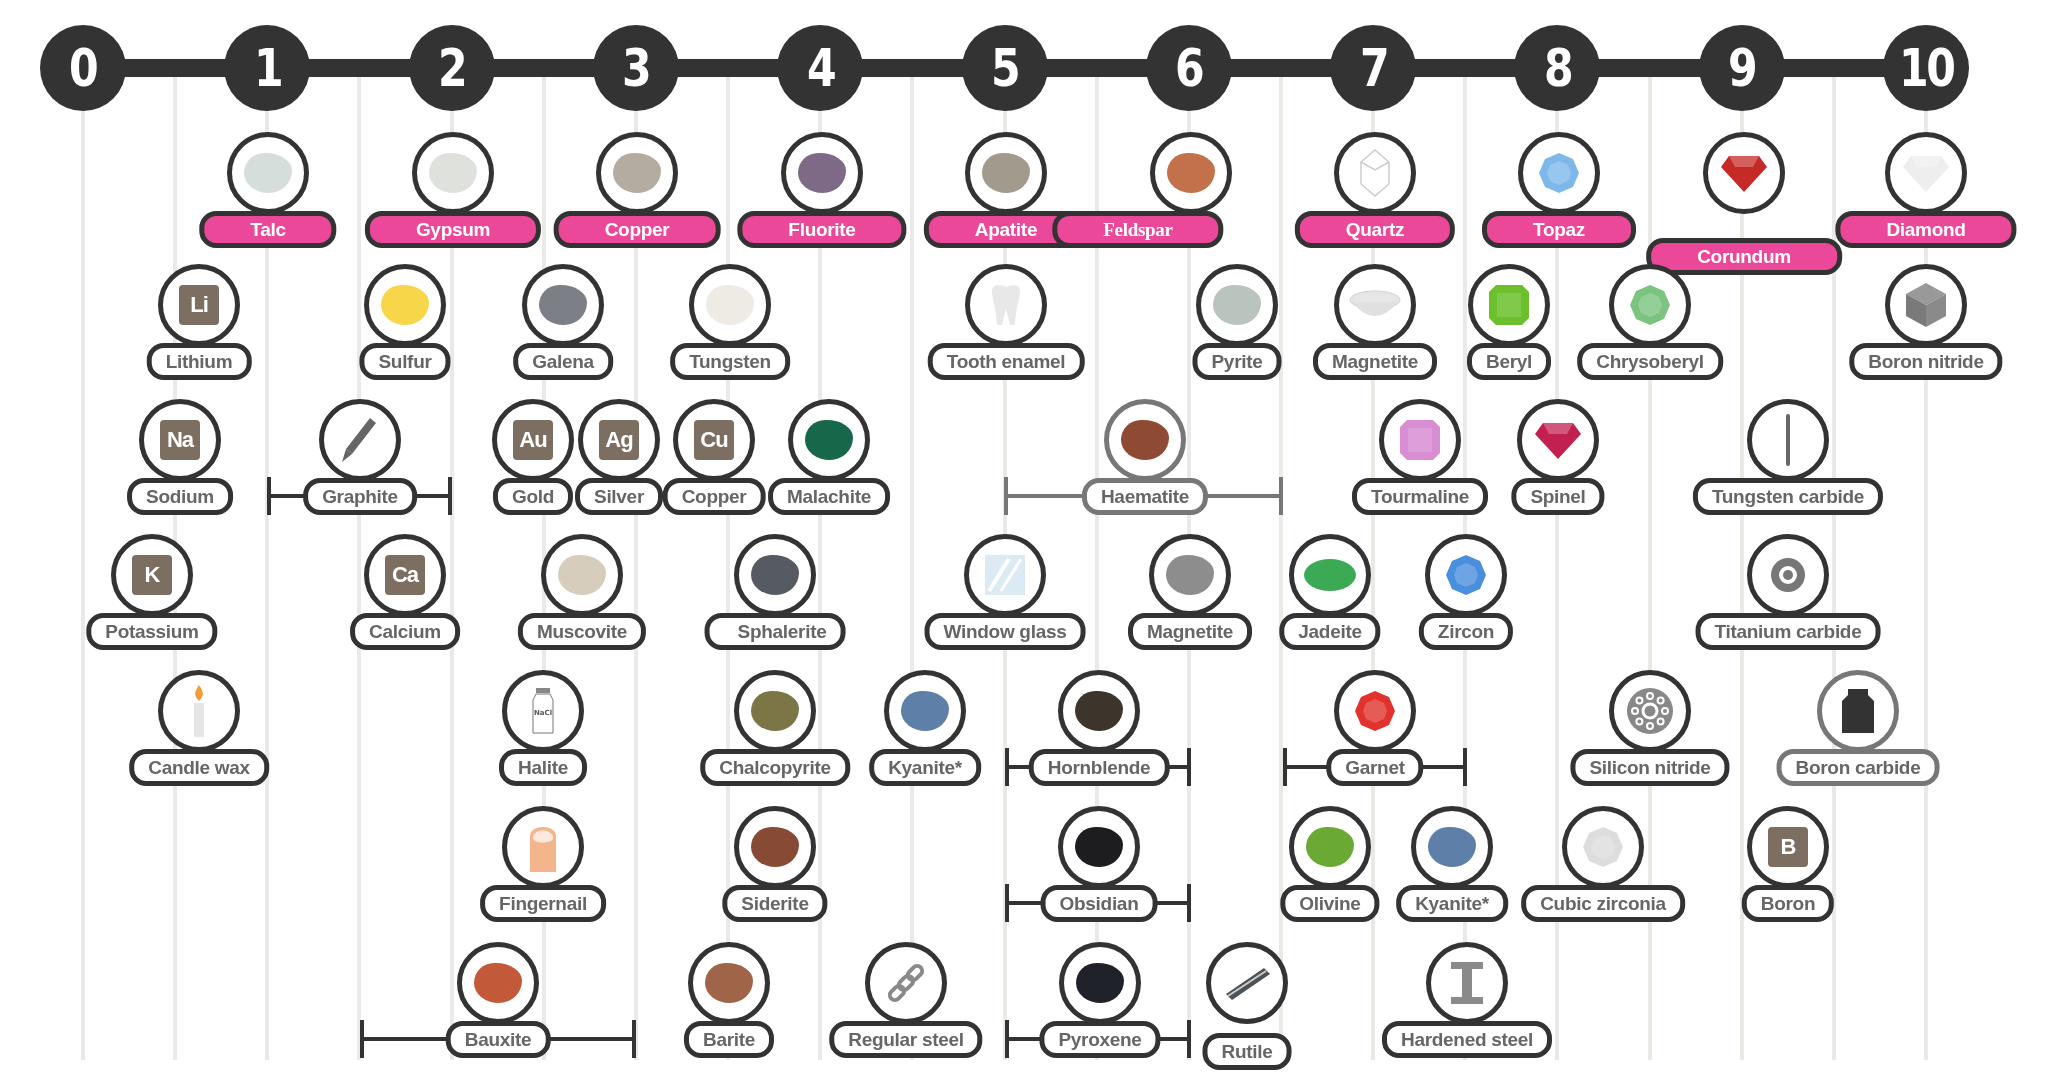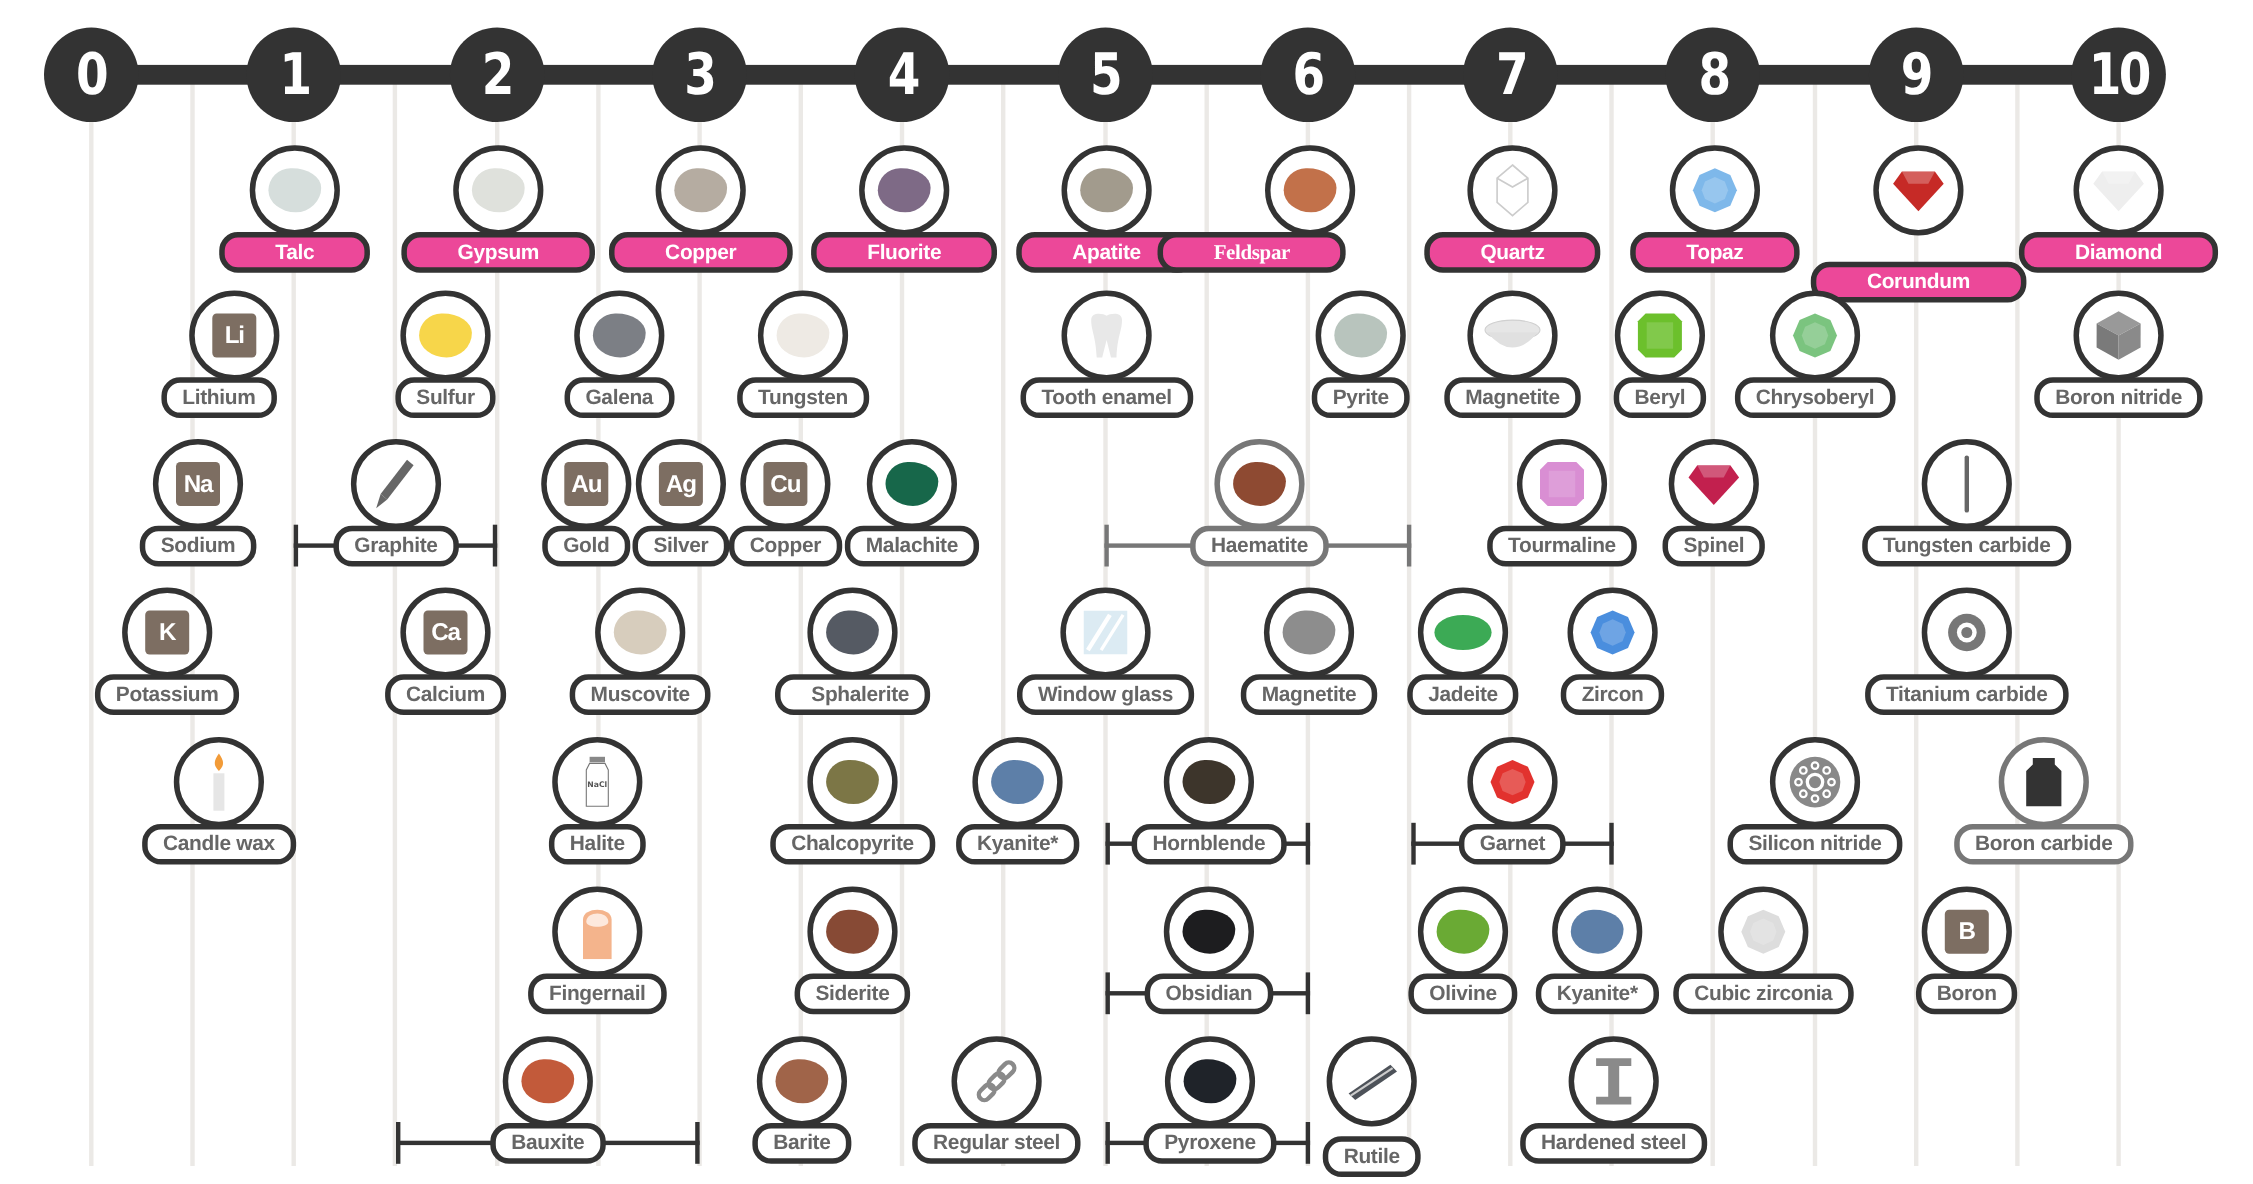--- a/index.html
+++ b/index.html
@@ -156,21 +156,21 @@
     <div class="item main">
       <div class="circle" style="left: 1926px; top: 173px;">
         <svg width="50" height="42" viewBox="0 0 50 42">
           <polygon points="10,4 40,4 48,15 25,40 2,15" fill="#eeeeee"></polygon>
           <polygon points="10,4 40,4 34,15 16,15" fill="#fff" opacity="0.25"></polygon>
         </svg>
       </div>
       <div class="pill" style="left: 1926px; top: 229px;">Diamond</div>
     </div>
     <div class="item ">
-      <div class="circle" style="left: 213px; top: 305px;">
+      <div class="circle" style="left: 199px; top: 305px;">
         <div class="tile">Li</div>
       </div>
       <div class="pill" style="left: 199px; top: 361px;">Lithium</div>
     </div>
     <div class="item ">
       <div class="circle" style="left: 405px; top: 305px;">
         <div class="blob" style="width:48px;height:40px;background:#f7d64a"></div>
       </div>
       <div class="pill" style="left: 405px; top: 361px;">Sulfur</div>
     </div>

